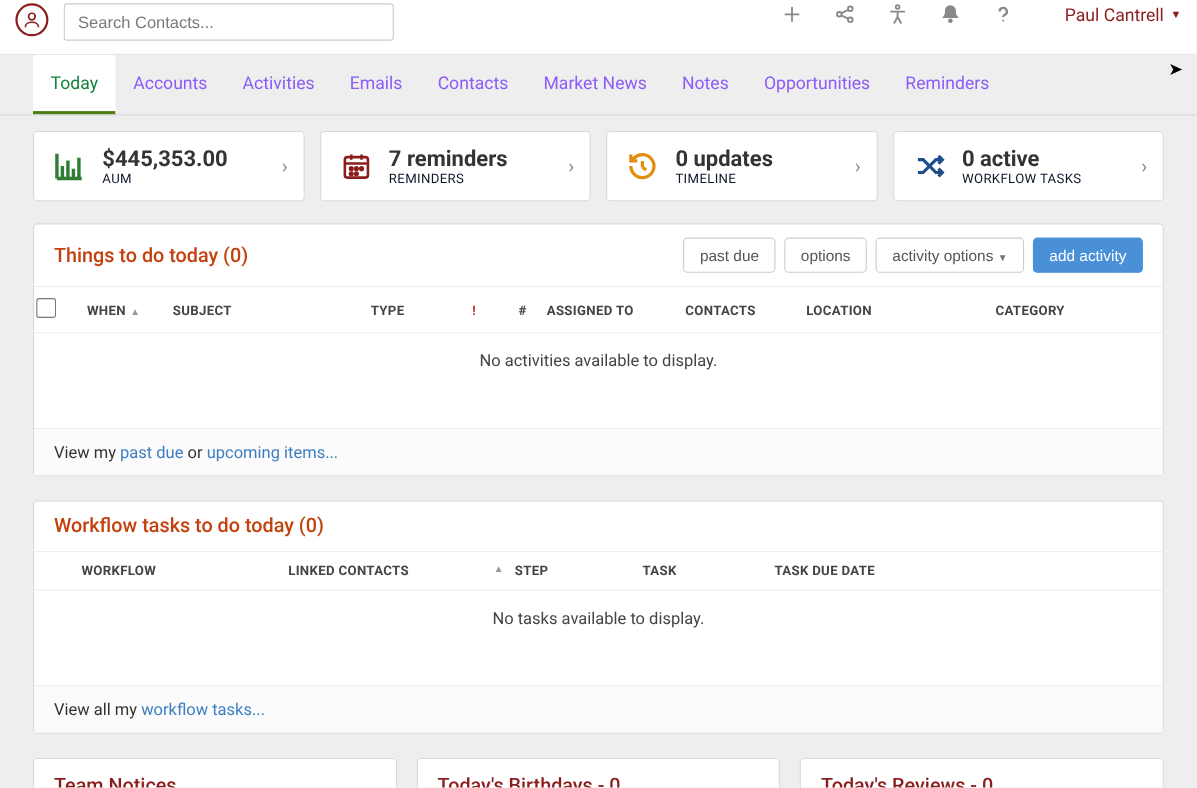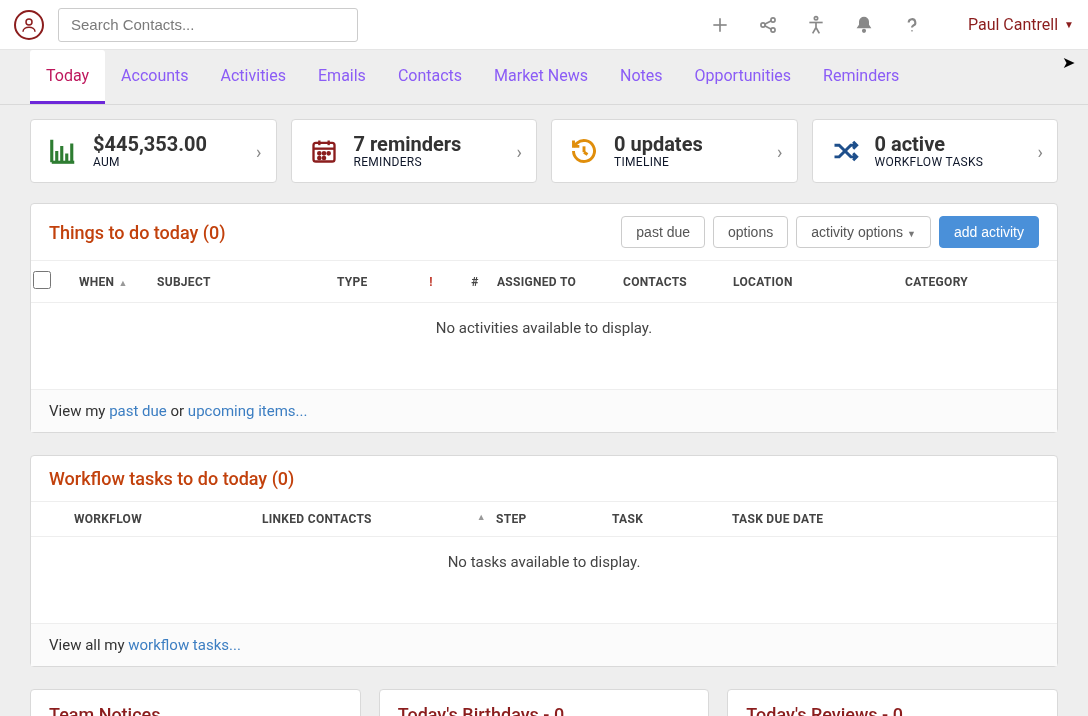--- a/index.html
+++ b/index.html
@@ -9,21 +9,21 @@
     color: #333;
     font-size: 14px;
     width: 1088px;
     height: 716px;
     overflow: hidden;
   }
   .topbar {
     background: #fff;
     height: 50px;
     display: flex;
-    align-items: center;
+    align-items: flex-start;
     padding: 3px 14px;
     border-bottom: 1px solid #e5e5e5;
     gap: 14px;
   }
   .avatar-circle {
     width: 30px; height: 30px;
     border: 2px solid #8b1d1d;
     border-radius: 50%;
     display: flex; align-items: center; justify-content: center;
     color: #8b1d1d;
@@ -56,22 +56,22 @@
   }
   .tab {
     padding: 16px 16px 16px;
     font-size: 16px;
     color: #8b5cf6;
     cursor: pointer;
     border-bottom: 3px solid transparent;
   }
   .tab.active {
     background: #fff;
-    color: #be185d;
-    border-bottom: 3px solid #6d28d9;
+    color: #15803d;
+    border-bottom: 3px solid #4d7c0f;
     border-top-left-radius: 3px;
     border-top-right-radius: 3px;
   }
 
   .content { padding: 14px 30px; }
   .stat-row { display: flex; gap: 14px; margin-bottom: 20px; }
   .stat-card {
     background: #fff;
     border: 1px solid #d9d9d9;
     border-radius: 4px;
@@ -151,21 +151,21 @@
     border-top:1px solid #eee;
     border-bottom:1px solid #eee;
     padding: 10px 3px;
     font-size:12px;
     font-weight:700;
     color:#444;
     letter-spacing:.3px;
   }
   .wf-check{width:40px;}
   .wf-workflow{width:188px;}
-  .wf-linked{width:234px;}
+  .wf-linked{width:206px;}
   .wf-step{width:116px;}
   .wf-task{width:120px;}
   .wf-due{flex:1;}
 
   .bottom-row { display:flex; gap:18px; }
   .notice-card {
     background:#fff;
     border:1px solid #d9d9d9;
     border-radius:4px;
     flex:1;

